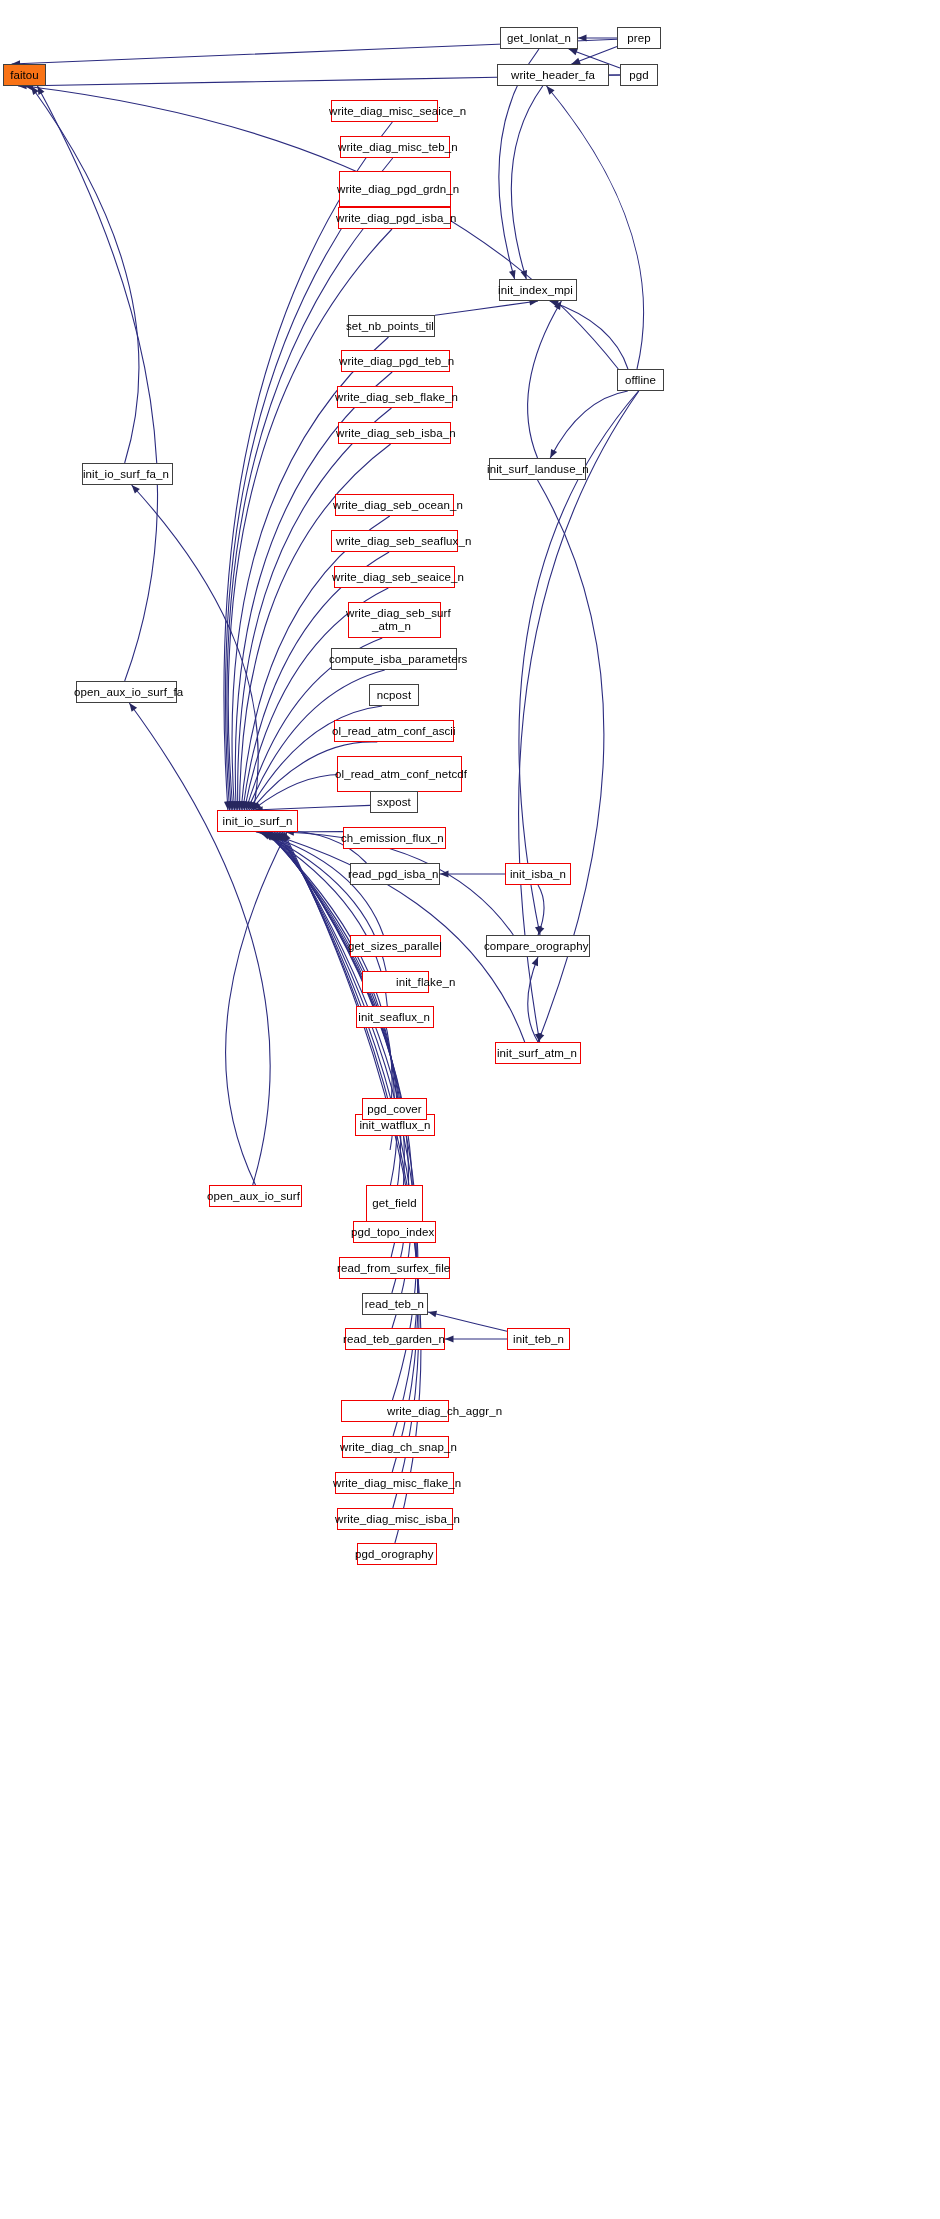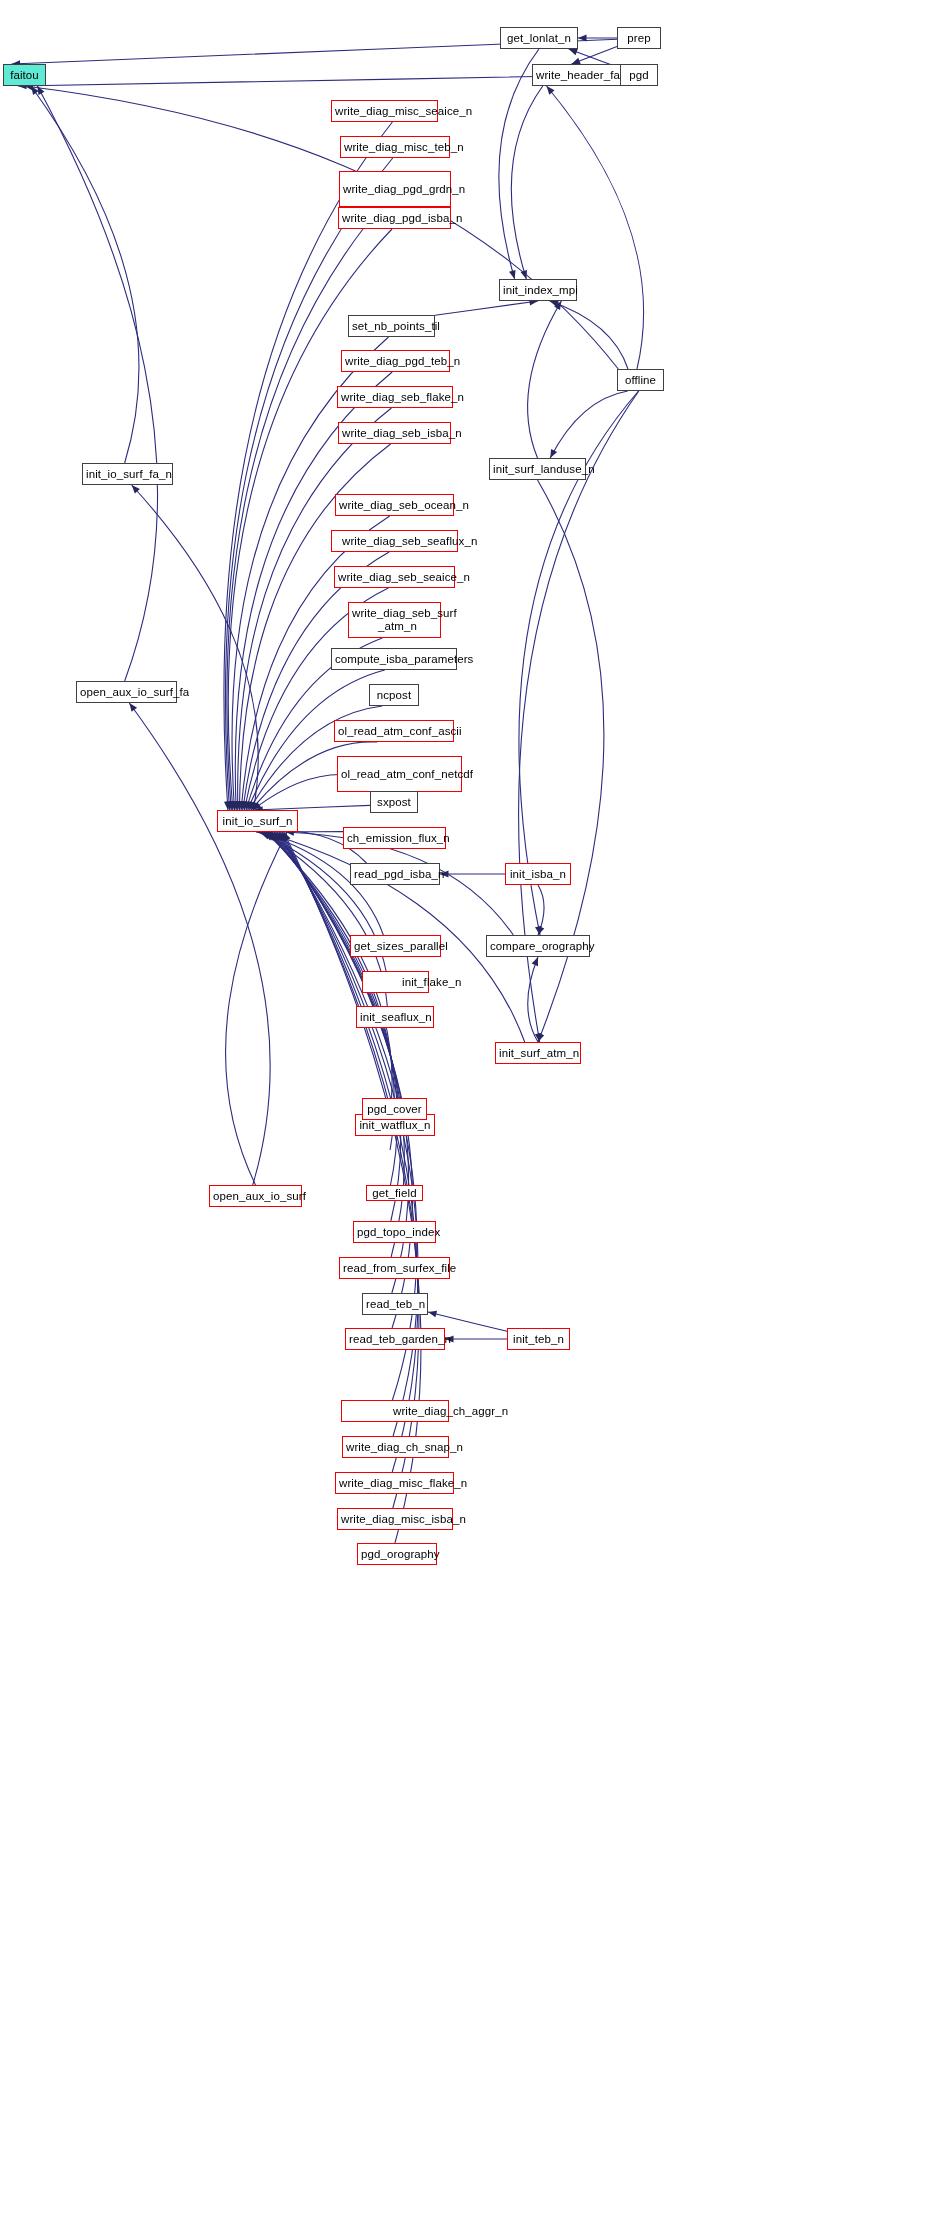--- a/index.html
+++ b/index.html
@@ -14,35 +14,35 @@
   svg#edges {
     position:absolute; left:0; top:0; width:940px; height:2219px;
   }
   .edge-path { fill:none; stroke:#2b2b7f; stroke-width:1.1; }
   .arrow-head { fill:#27275f; stroke:none; }
   .node {
     position:absolute;
     box-sizing:border-box;
     display:flex;
     align-items:center;
-    justify-content:flex-start;
+    justify-content:flex-end;
     text-align:center;
     font-size:11.5px;
     line-height:13px;
     color:#000000;
     background:#ffffff;
     border:1px solid #f00000;
     white-space:pre-line;
     letter-spacing:0.1px;
     cursor:pointer;
     user-select:none;
   }
   .node.black { border:1px solid #404040; }
   .node.root {
-    background:#5eead4;
+    background:#f97316;
     border:1px solid #404040;
   }
   .node .lbl { display:block; width:100%; padding:0 3px; }
 </style>
 </head>
 <body>
 
 <div id="graph-root">
   <svg id="edges" viewBox="0 0 940 2219" preserveAspectRatio="none">
       <path d="M 617 39.3246541903987 C 417.21799999999996 47.467518307567126, 193.22000000000003 56.59739625711961, 11.6 64" class="edge-path"></path>
@@ -169,21 +169,21 @@
       <polygon points="539.9920494699646,935 534.9743899187806,927.342775135311 541.6394165982031,925.9946581661328" class="arrow-head"></polygon>
       <path d="M 638.8246656760773 391 C 499.33660452171955 589.568781373945, 504.1725448468128 836.7625886174109, 539.6753343239227 1042" class="edge-path"></path>
       <polygon points="539.6753343239227,1042 534.8762437333578,1034.2039285852711 541.576731768499,1033.0448513268757" class="arrow-head"></polygon>
       <path d="M 537.5094178082192 480 C 645.6681624718739 665.3675342804648, 603.8462086871497 873.3434931713952, 537.9905821917808 1042" class="edge-path"></path>
       <polygon points="537.9905821917808,1042 537.9151406102627,1032.8455306779815 544.2493791996598,1035.3188728485256" class="arrow-head"></polygon>
     </svg>
   <div id="nodes-layer">
       <div class="node root" style="left: 3px; top: 64px; width: 43px; height: 22px;"><span class="lbl">faitou</span></div>
       <div class="node black" style="left: 500px; top: 27px; width: 78px; height: 22px;"><span class="lbl">get_lonlat_n</span></div>
       <div class="node black" style="left: 617px; top: 27px; width: 44px; height: 22px;"><span class="lbl">prep</span></div>
-      <div class="node black" style="left: 497px; top: 64px; width: 92px; height: 22px; margin-left: 35px;"><span class="lbl">write_header_fa</span></div>
+      <div class="node black" style="left: 497px; top: 64px; width: 112px; height: 22px;"><span class="lbl">write_header_fa</span></div>
       <div class="node black" style="left: 620px; top: 64px; width: 38px; height: 22px;"><span class="lbl">pgd</span></div>
       <div class="node red" style="left: 331px; top: 100px; width: 107px; height: 22px;"><span class="lbl">write_diag_misc_seaice_n</span></div>
       <div class="node red" style="left: 340px; top: 136px; width: 110px; height: 22px;"><span class="lbl">write_diag_misc_teb_n</span></div>
       <div class="node red" style="left: 339px; top: 171px; width: 112px; height: 36px;"><span class="lbl">write_diag_pgd_grdn_n</span></div>
       <div class="node red" style="left: 338px; top: 207px; width: 113px; height: 22px;"><span class="lbl">write_diag_pgd_isba_n</span></div>
       <div class="node black" style="left: 499px; top: 279px; width: 78px; height: 22px;"><span class="lbl">init_index_mpi</span></div>
       <div class="node black" style="left: 348px; top: 315px; width: 87px; height: 22px;"><span class="lbl">set_nb_points_til</span></div>
       <div class="node red" style="left: 341px; top: 350px; width: 109px; height: 22px;"><span class="lbl">write_diag_pgd_teb_n</span></div>
       <div class="node red" style="left: 337px; top: 386px; width: 116px; height: 22px;"><span class="lbl">write_diag_seb_flake_n</span></div>
       <div class="node red" style="left: 338px; top: 422px; width: 113px; height: 22px;"><span class="lbl">write_diag_seb_isba_n</span></div>
@@ -205,21 +205,21 @@
       <div class="node black" style="left: 76px; top: 681px; width: 101px; height: 22px;"><span class="lbl">open_aux_io_surf_fa</span></div>
       <div class="node red" style="left: 350px; top: 935px; width: 91px; height: 22px;"><span class="lbl">get_sizes_parallel</span></div>
       <div class="node black" style="left: 486px; top: 935px; width: 104px; height: 22px;"><span class="lbl">compare_orography</span></div>
       <div class="node red" style="left: 362px; top: 971px; width: 67px; height: 22px; padding-left: 36px;"><span class="lbl">init_flake_n</span></div>
       <div class="node red" style="left: 356px; top: 1006px; width: 78px; height: 22px;"><span class="lbl">init_seaflux_n</span></div>
       <div class="node red" style="left: 495px; top: 1042px; width: 86px; height: 22px;"><span class="lbl">init_surf_atm_n</span></div>
       <div class="node red" style="left: 217px; top: 810px; width: 81px; height: 22px;"><span class="lbl">init_io_surf_n</span></div>
       <div class="node black" style="left: 617px; top: 369px; width: 47px; height: 22px;"><span class="lbl">offline</span></div>
       <div class="node red" style="left: 355px; top: 1114px; width: 80px; height: 22px;"><span class="lbl">init_watflux_n</span></div>
       <div class="node red" style="left: 362px; top: 1098px; width: 65px; height: 22px;"><span class="lbl">pgd_cover</span></div>
-      <div class="node red" style="left: 366px; top: 1185px; width: 57px; height: 16px;"><span class="lbl">get_field</span></div>
+      <div class="node red" style="left: 366px; top: 1185px; width: 57px; height: 37px;"><span class="lbl">get_field</span></div>
       <div class="node red" style="left: 353px; top: 1221px; width: 83px; height: 22px;"><span class="lbl">pgd_topo_index</span></div>
       <div class="node red" style="left: 339px; top: 1257px; width: 111px; height: 22px;"><span class="lbl">read_from_surfex_file</span></div>
       <div class="node black" style="left: 362px; top: 1293px; width: 66px; height: 22px;"><span class="lbl">read_teb_n</span></div>
       <div class="node red" style="left: 345px; top: 1328px; width: 100px; height: 22px;"><span class="lbl">read_teb_garden_n</span></div>
       <div class="node red" style="left: 507px; top: 1328px; width: 63px; height: 22px;"><span class="lbl">init_teb_n</span></div>
       <div class="node red" style="left: 209px; top: 1185px; width: 93px; height: 22px;"><span class="lbl">open_aux_io_surf</span></div>
       <div class="node red" style="left: 341px; top: 1400px; width: 108px; height: 22px; padding-left: 48px;"><span class="lbl">write_diag_ch_aggr_n</span></div>
       <div class="node red" style="left: 342px; top: 1436px; width: 107px; height: 22px;"><span class="lbl">write_diag_ch_snap_n</span></div>
       <div class="node red" style="left: 335px; top: 1472px; width: 119px; height: 22px;"><span class="lbl">write_diag_misc_flake_n</span></div>
       <div class="node red" style="left: 337px; top: 1508px; width: 116px; height: 22px;"><span class="lbl">write_diag_misc_isba_n</span></div>

